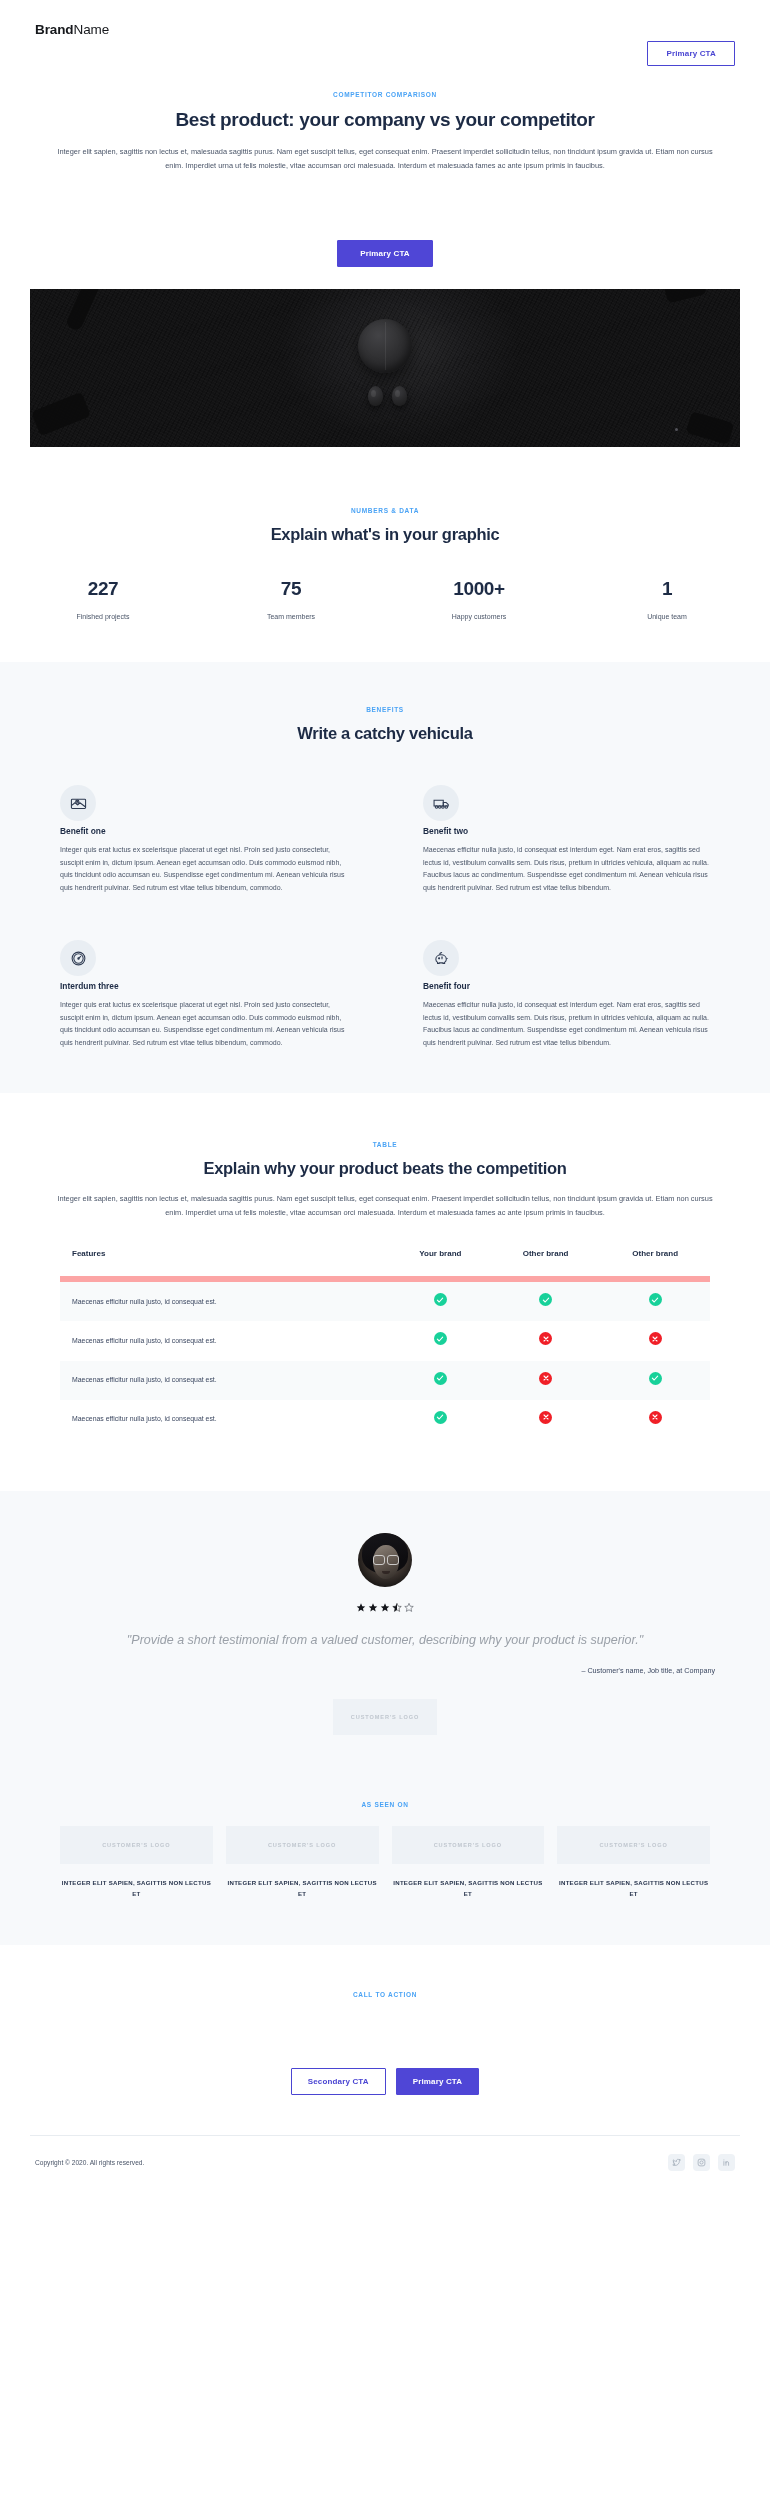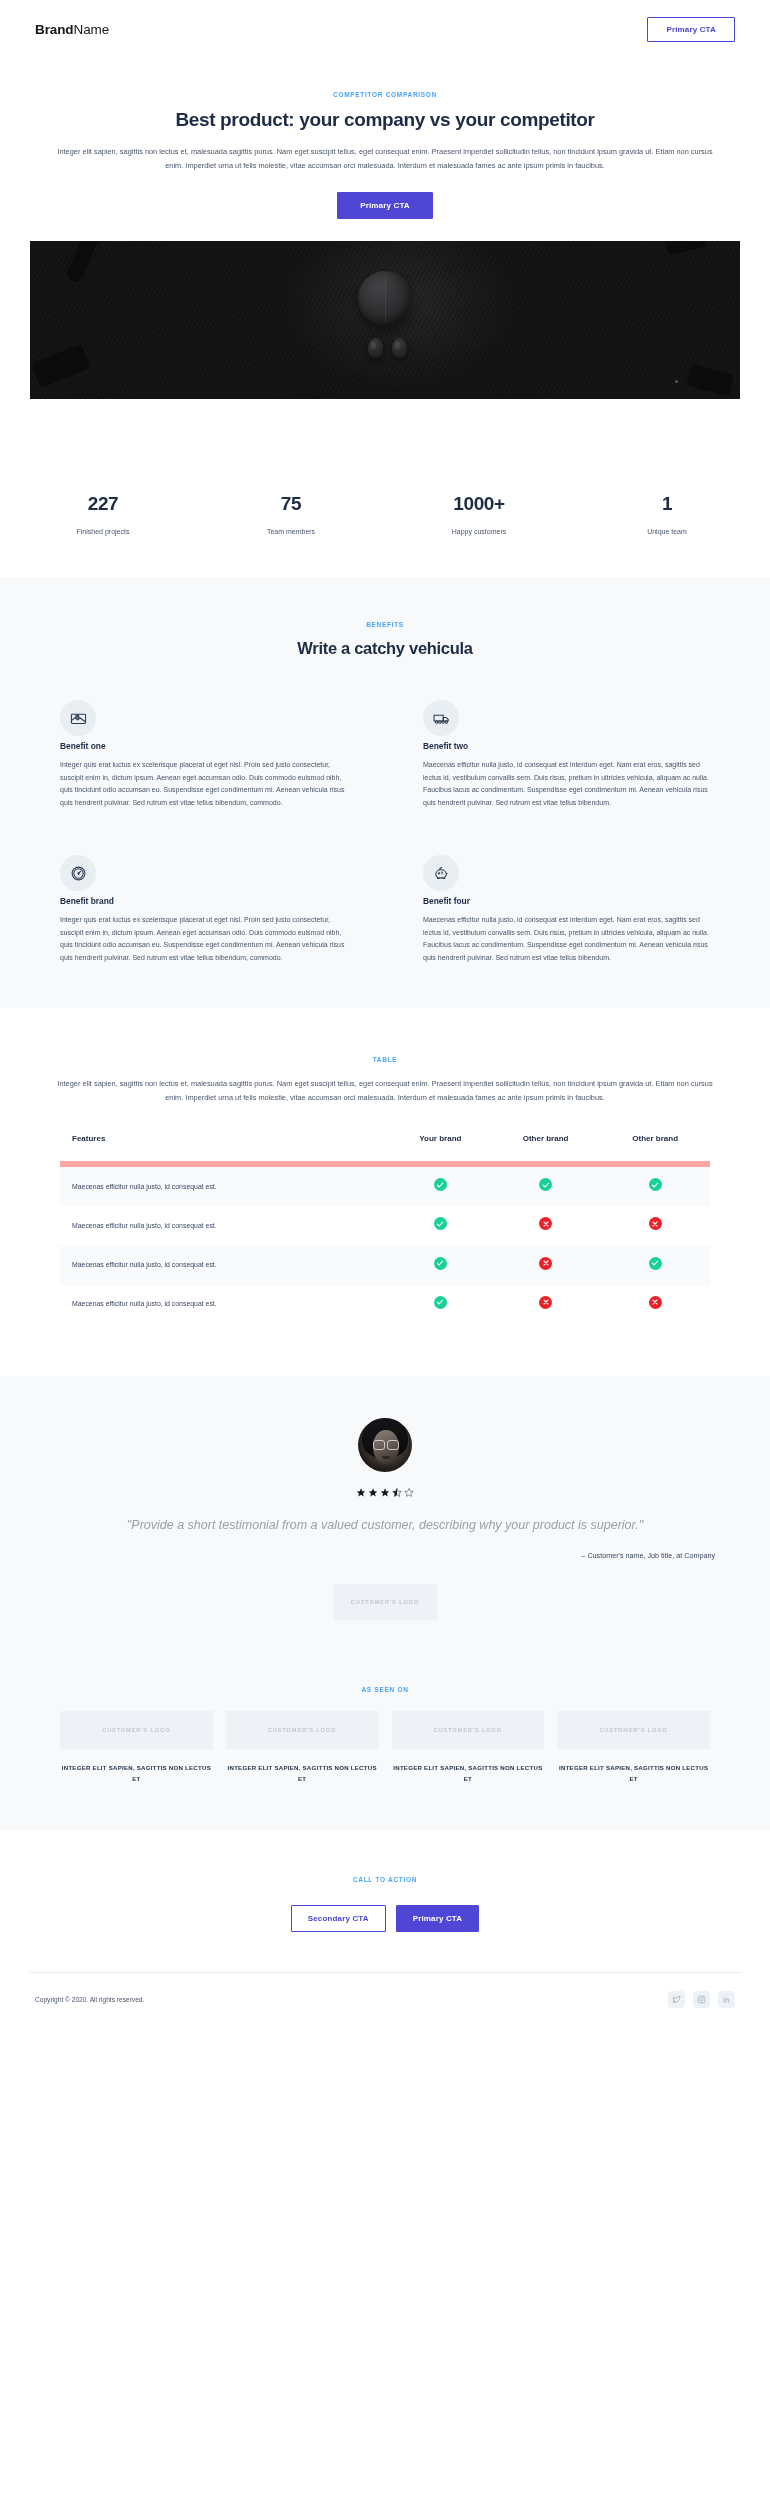--- a/index.html
+++ b/index.html
@@ -30,20 +30,21 @@
   .btn {
     display: inline-flex;
     align-items: center;
     justify-content: center;
     font-size: 8px;
     font-weight: 700;
     letter-spacing: 0.15px;
     text-decoration: none;
     cursor: pointer;
     border-radius: 1px;
+    margin-top: 48px;
   }
   .btn-outline {
     border: 1.2px solid #4a45d2;
     color: #4a45d2;
     background: #fff;
     padding: 7px 18px;
   }
   .btn-solid {
     border: 1.2px solid #4f46d6;
     background: #4f46d6;
@@ -299,20 +300,24 @@
       <div class="hm-edge bl"></div>
       <div class="hm-edge br"></div>
       <div class="hm-case"></div>
       <div class="hm-bud l"></div>
       <div class="hm-bud r"></div>
       <div class="hm-dot"></div>
     </div>
   </section>
 
   <section class="stats-section">
+    <div class="wrap-narrow">
+      <div class="eyebrow">NUMBERS &amp; DATA</div>
+      <h2 class="h2">Explain what's in your graphic</h2>
+    </div>
     <div class="wrap stats-row">
       <div class="stat">
         <div class="stat-value">227</div>
         <div class="stat-label">Finished projects</div>
       </div>
       <div class="stat">
         <div class="stat-value">75</div>
         <div class="stat-label">Team members</div>
       </div>
       <div class="stat">
@@ -363,21 +368,21 @@
 
       <div>
         <div class="b-icon">
           <svg viewBox="0 0 24 24" fill="none" stroke="#2f3b52" stroke-width="1.5">
             <circle cx="12" cy="12" r="9"></circle>
             <circle cx="12" cy="12" r="6.6"></circle>
             <path d="M12 12l3.4-3.2"></path>
             <circle cx="12" cy="12" r="0.9" fill="#2f3b52"></circle>
           </svg>
         </div>
-        <div class="b-title">Benefit brand</div>
+        <div class="b-title">Interdum three</div>
         <div class="b-text">Integer quis erat luctus ex scelerisque placerat ut eget nisl. Proin sed justo consectetur, suscipit enim in, dictum ipsum. Aenean eget accumsan odio. Duis commodo euismod nibh, quis tincidunt odio accumsan eu. Suspendisse eget condimentum mi. Aenean vehicula risus quis hendrerit pulvinar. Sed rutrum est vitae tellus bibendum, commodo.</div>
       </div>
 
       <div>
         <div class="b-icon">
           <svg viewBox="0 0 24 24" fill="none" stroke="#2f3b52" stroke-width="1.5">
             <path d="M4 13c0-3.6 3.3-6.2 7.4-6.2 4.1 0 7.4 2.6 7.4 6.2 0 1.9-1 3.4-2.4 4.4V19h-2.3v-1.1c-.8.2-1.7.3-2.7.3s-1.9-.1-2.7-.3V19H6.4v-1.6C5 16.4 4 14.9 4 13z"></path>
             <circle cx="8.6" cy="11.7" r="0.8" fill="#2f3b52"></circle>
             <path d="M19 12h1.6"></path>
             <path d="M9.5 6.6C9.5 4.9 11 3.6 12.8 3.6"></path>
@@ -387,20 +392,21 @@
         <div class="b-title">Benefit four</div>
         <div class="b-text">Maecenas efficitur nulla justo, id consequat est interdum eget. Nam erat eros, sagittis sed lectus id, vestibulum convallis sem. Duis risus, pretium in ultricies vehicula, aliquam ac nulla. Faucibus lacus ac condimentum. Suspendisse eget condimentum mi. Aenean vehicula risus quis hendrerit pulvinar. Sed rutrum est vitae tellus bibendum.</div>
       </div>
 
     </div>
   </section>
 
   <section class="table-section">
     <div class="wrap-narrow">
       <div class="eyebrow">TABLE</div>
+      <h2 class="h2">Explain why your product beats the competition</h2>
       <p class="lede">Integer elit sapien, sagittis non lectus et, malesuada sagittis purus. Nam eget suscipit tellus, eget consequat enim. Praesent imperdiet sollicitudin tellus, non tincidunt ipsum gravida ut. Etiam non cursus enim. Imperdiet urna ut felis molestie, vitae accumsan orci malesuada. Interdum et malesuada fames ac ante ipsum primis in faucibus.</p>
     </div>
 
     <table class="cmp-table">
       <thead>
         <tr>
           <th class="feat">Features</th>
           <th>Your brand</th>
           <th>Other brand</th>
           <th>Other brand</th>

